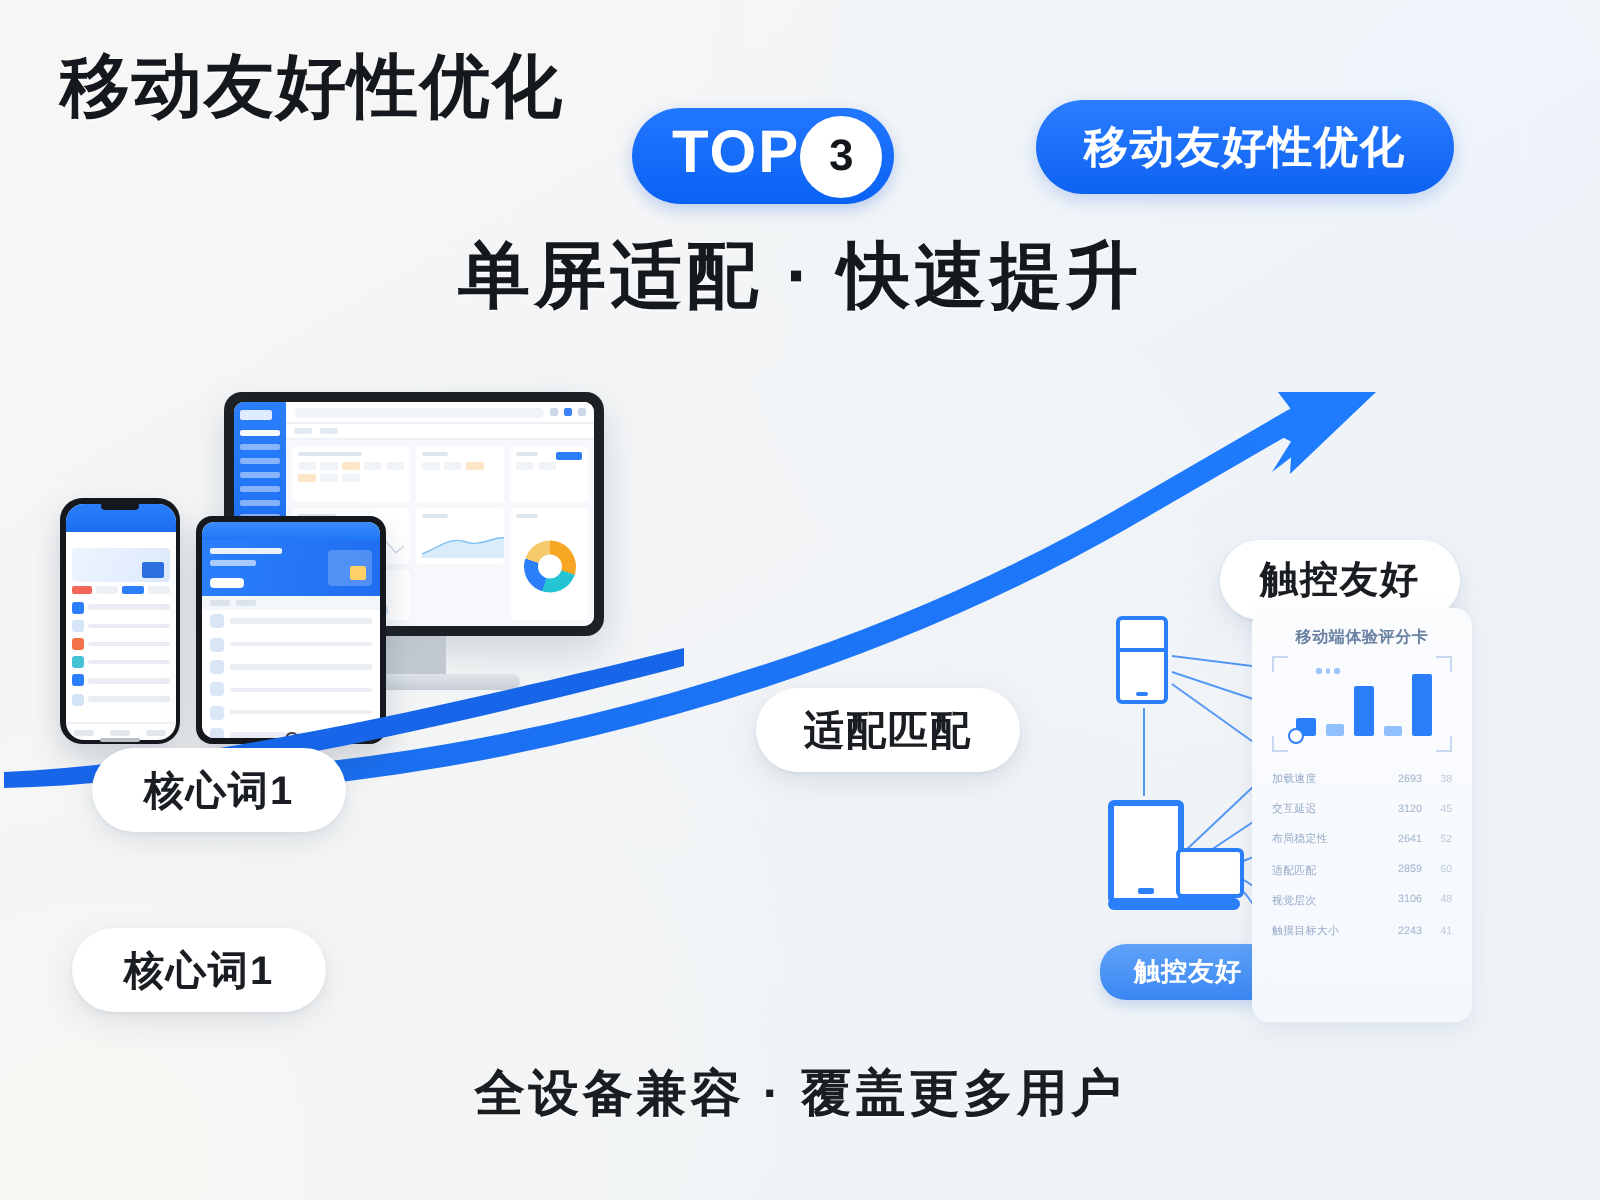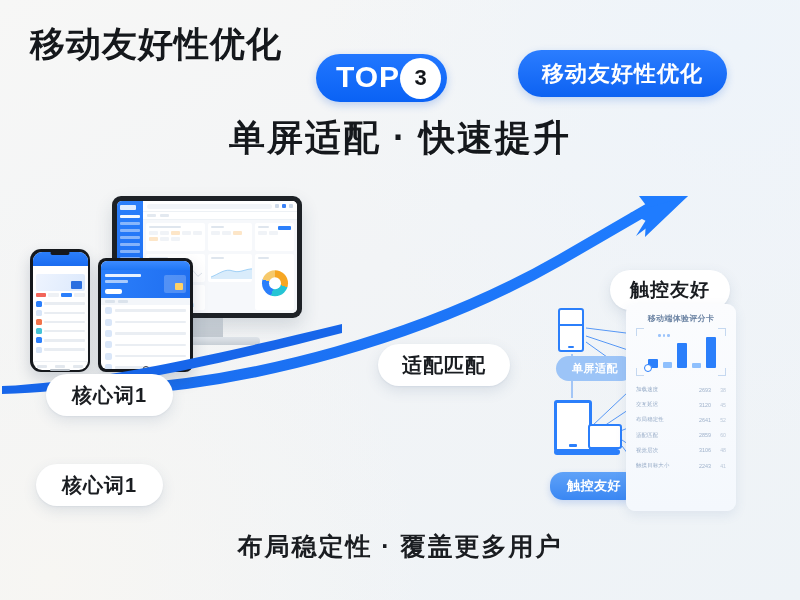--- a/index.html
+++ b/index.html
@@ -462,23 +462,20 @@
         <path d="M74,146 L86,162"></path>
         <path d="M24,54 L24,98"></path>
       </g>
     </svg>
 
     <div class="dev-ico" id="di-phone"></div>
     <div class="dev-ico" id="di-tab"></div>
     <div class="dev-ico" id="di-lap"></div>
     <div id="di-lap-base"></div>
 
-    <div class="mini-pill" id="mp-top">
-      <span>单屏适配</span>
-    </div>
     <div class="mini-pill" id="mp-bot">
       <span>触控友好</span>
     </div>
 
     <div class="ip-card">
       <div class="ip-title">移动端体验评分卡</div>
 
       <div class="ip-chartbox">
         <span class="corner c-tl"></span>
         <span class="corner c-tr"></span>
@@ -525,15 +522,15 @@
         <span class="v2">48</span>
       </div>
       <div class="ip-row">
         <span class="nm">触摸目标大小</span>
         <span class="v1">2243</span>
         <span class="v2">41</span>
       </div>
     </div>
   </div>
 
-  <div id="footer">布局稳定性 · 覆盖更多用户</div>
+  <div id="footer">全设备兼容 · 覆盖更多用户</div>
 
 </div>
 
 </body></html>

